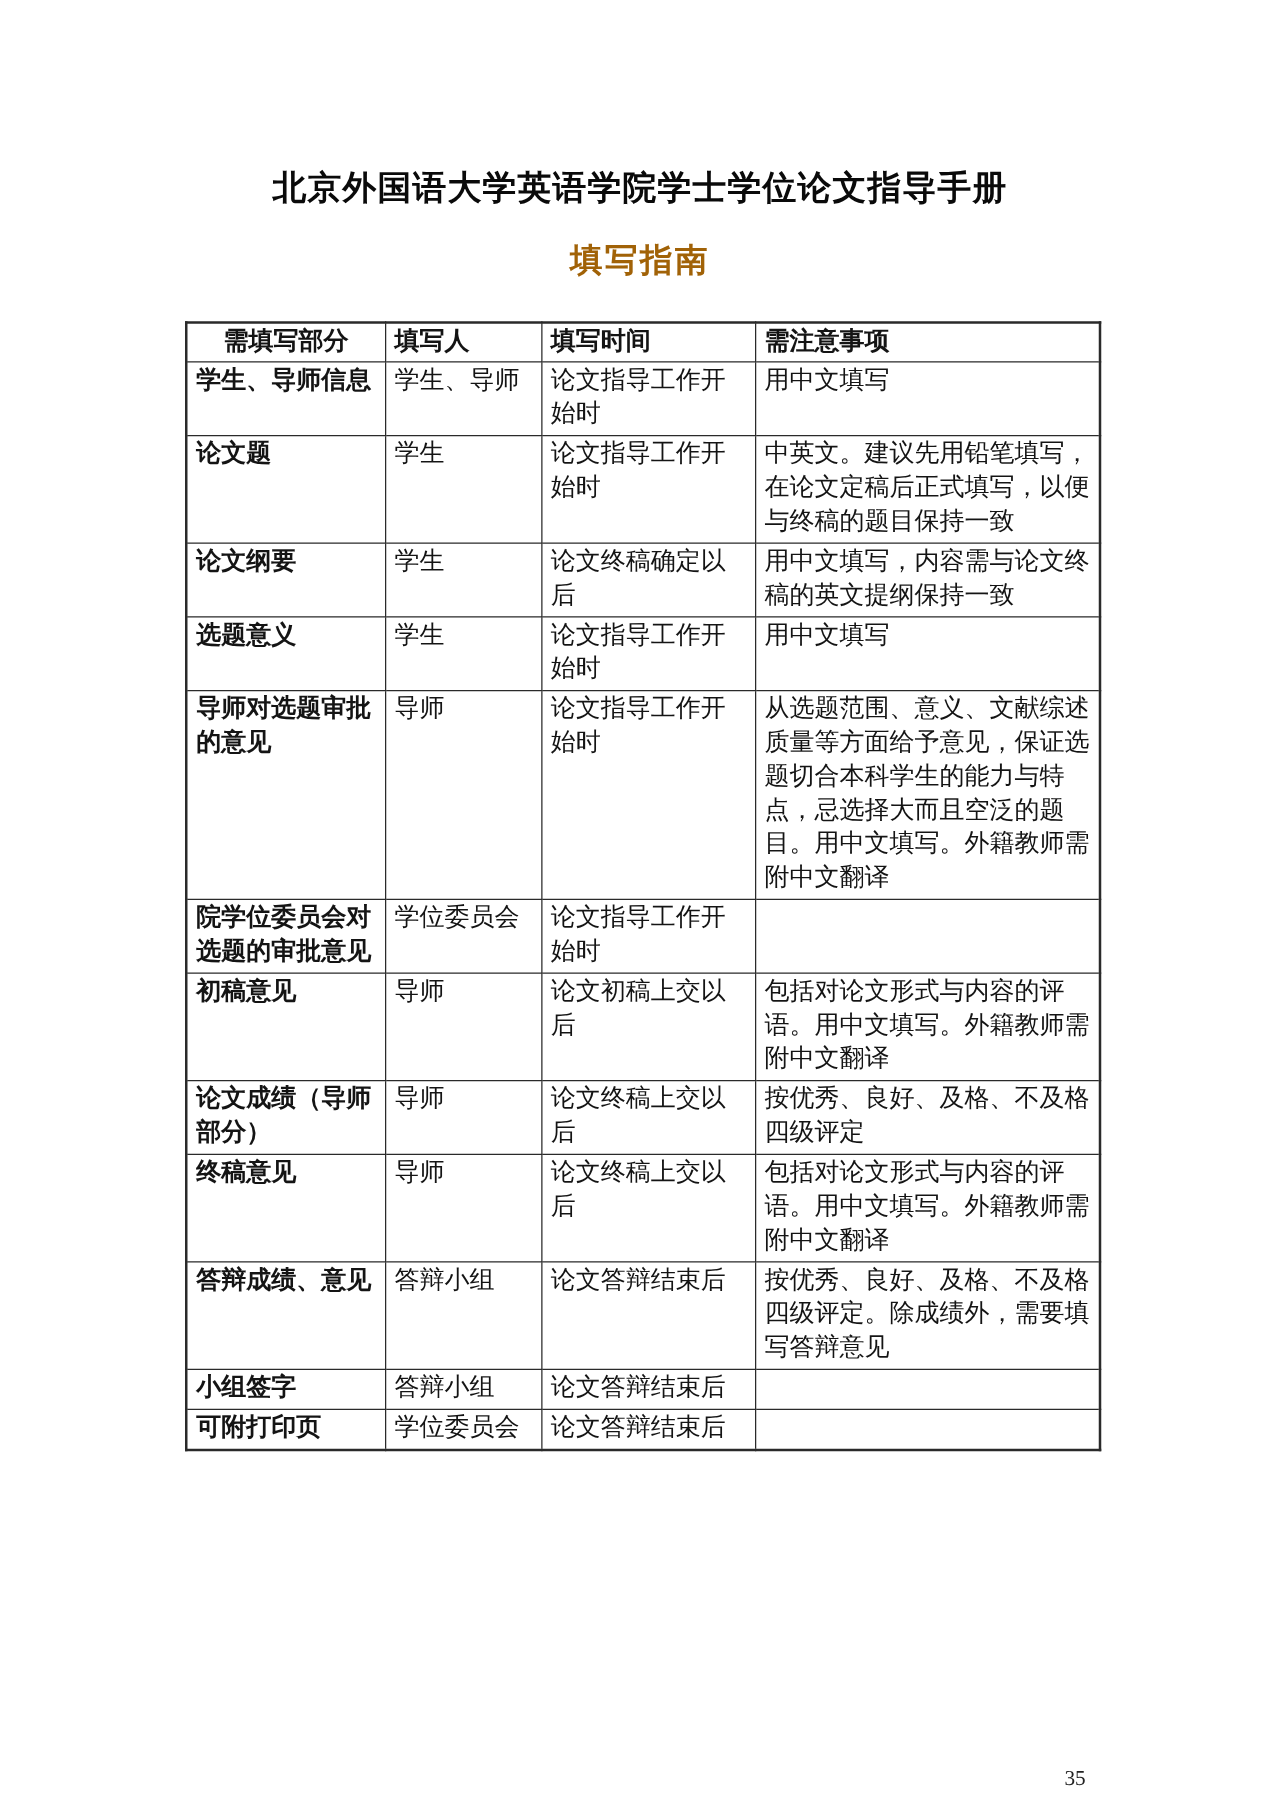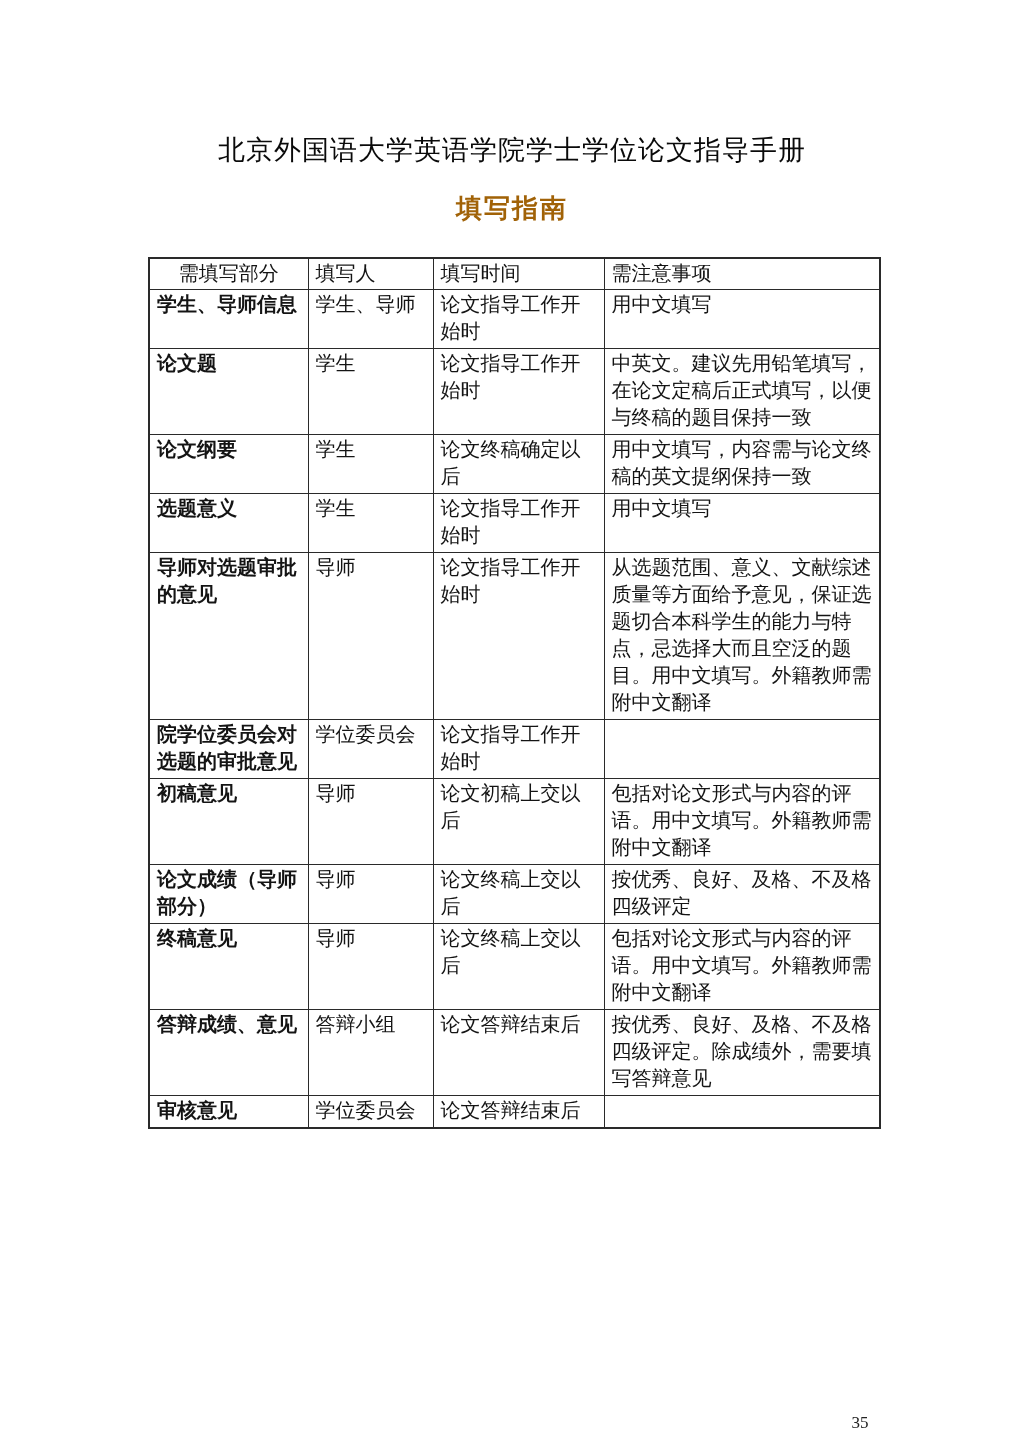--- a/index.html
+++ b/index.html
@@ -16,21 +16,21 @@
     font-family: "Liberation Serif", serif;
     overflow: hidden;
   }
   .doc-title {
     position: absolute;
     top: 132px;
     left: 0;
     width: 100%;
     text-align: center;
     font-family: "Liberation Sans", sans-serif;
-    font-weight: normal;
+    font-weight: bold;
     font-size: 27px;
     letter-spacing: 1px;
     color: #0a0a0a;
     margin: 0;
   }
   .doc-subtitle {
     position: absolute;
     top: 191px;
     left: 0;
     width: 100%;
@@ -57,21 +57,21 @@
   table.guide th,
   table.guide td {
     border: 1px solid #2a2a2a;
     padding: 1px 7px 3px 7px;
     vertical-align: top;
     text-align: left;
     word-break: break-all;
     overflow-wrap: anywhere;
   }
   table.guide th {
-    font-weight: normal;
+    font-weight: bold;
     padding-top: 1px;
     padding-bottom: 2px;
   }
   table.guide th.center {
     text-align: center;
   }
   table.guide td.col-0 {
     font-weight: bold;
     margin-top: 44px;
   }
@@ -163,21 +163,27 @@
           <td class="col-2">论文终稿上交以后</td>
           <td class="col-3">包括对论文形式与内容的评语。用中文填写。外籍教师需附中文翻译</td>
         </tr>
         <tr>
           <td class="col-0">答辩成绩、意见</td>
           <td class="col-1">答辩小组</td>
           <td class="col-2">论文答辩结束后</td>
           <td class="col-3">按优秀、良好、及格、不及格四级评定。除成绩外，需要填写答辩意见</td>
         </tr>
         <tr>
-          <td class="col-0">审核意见</td>
+          <td class="col-0">小组签字</td>
+          <td class="col-1">答辩小组</td>
+          <td class="col-2">论文答辩结束后</td>
+          <td class="col-3"></td>
+        </tr>
+        <tr>
+          <td class="col-0">可附打印页</td>
           <td class="col-1">学位委员会</td>
           <td class="col-2">论文答辩结束后</td>
           <td class="col-3"></td>
         </tr>
       </tbody>
   </table>
 
   <div class="page-number">35</div>
 </div>
 

